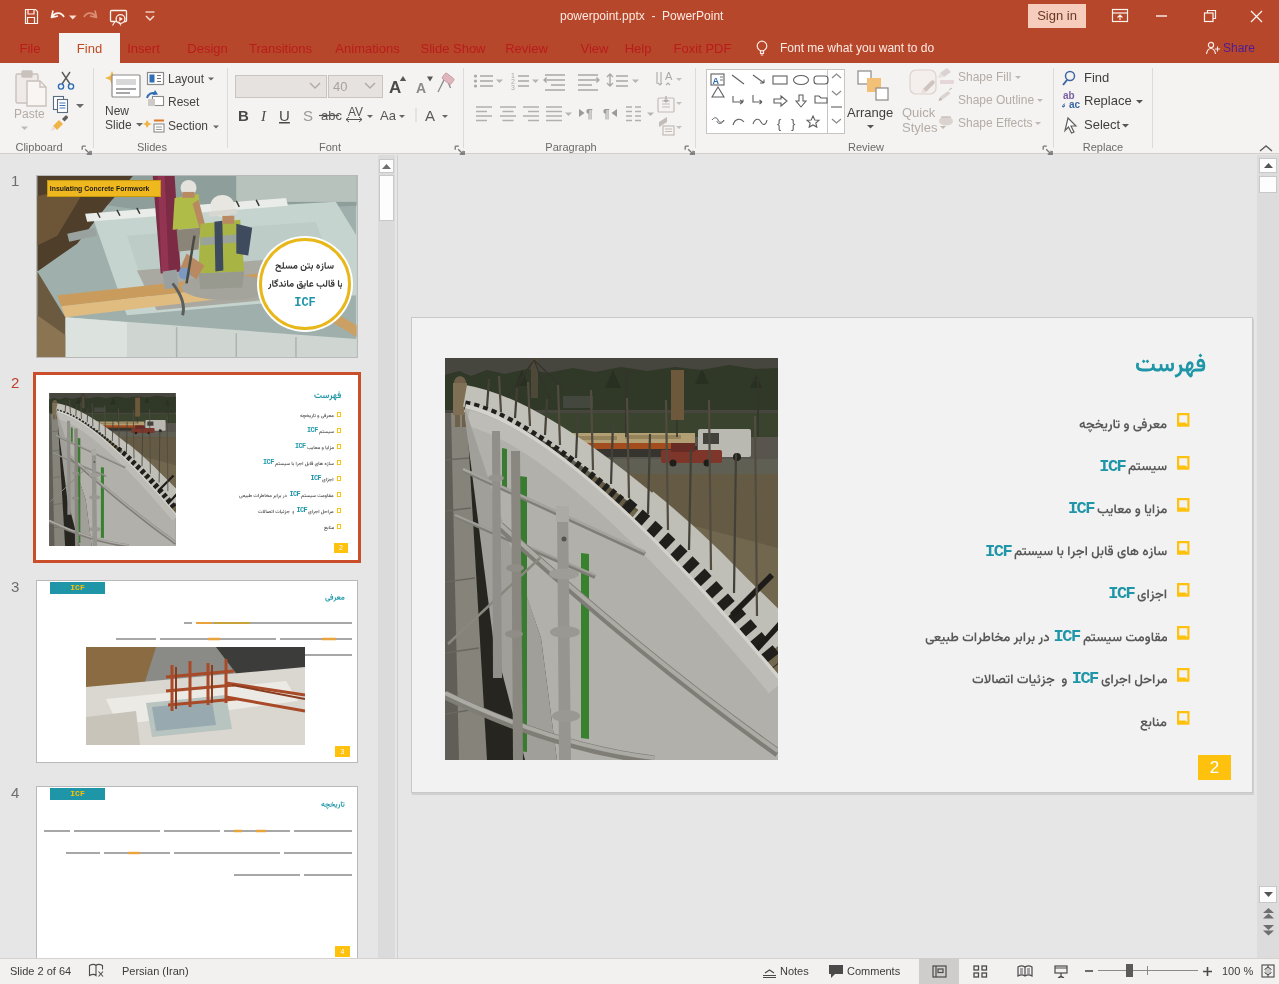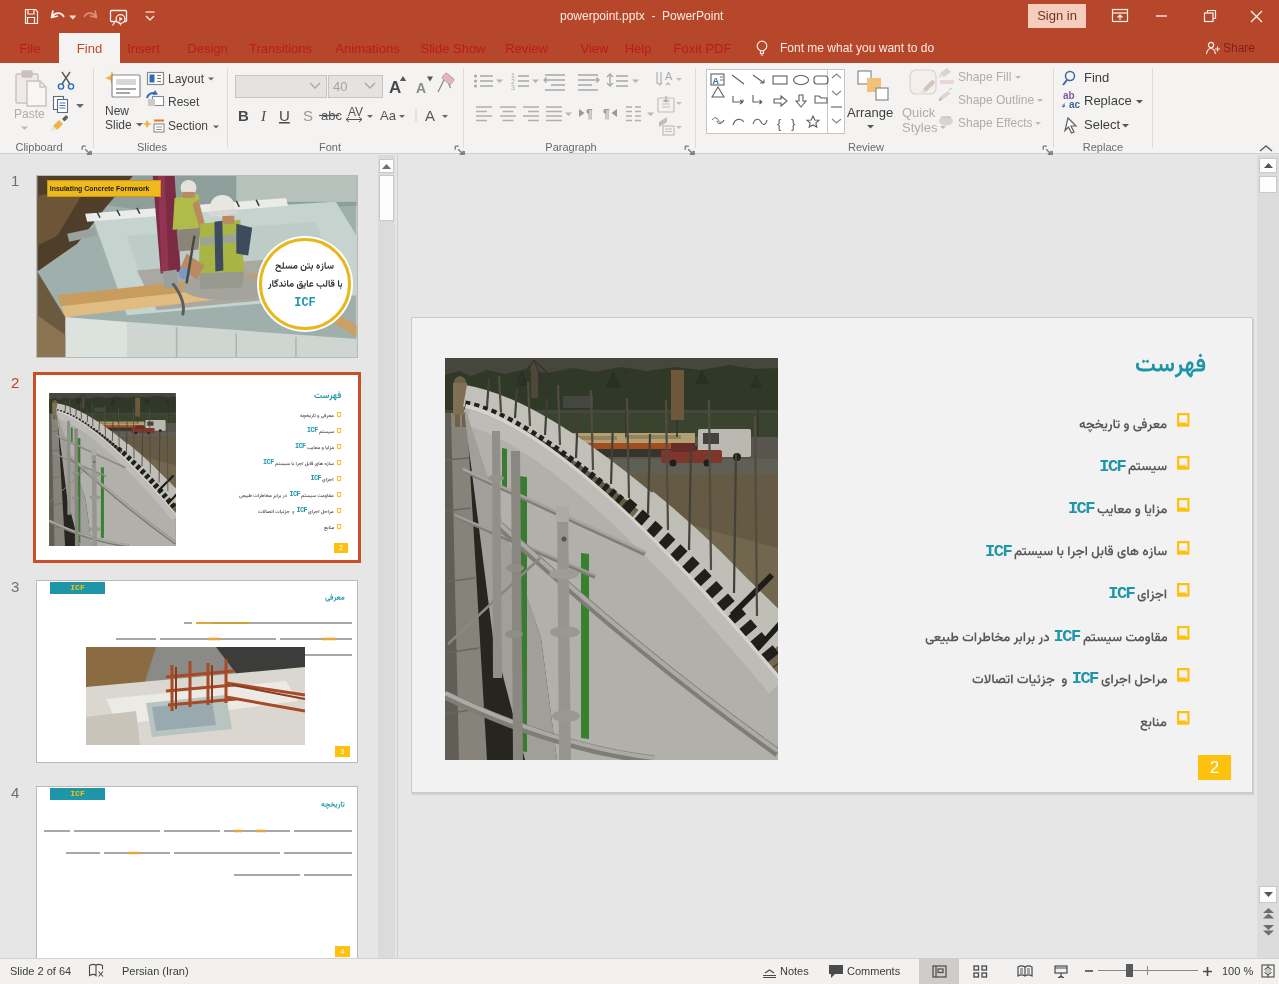--- a/index.html
+++ b/index.html
@@ -133,21 +133,21 @@
       </g>
     </svg>
     <div class="abs" style="left:780px;top:41px;font-size:12px;color:#fbeae3">Font me what you want to do</div>
     <svg class="abs" style="left:1205px;top:40px" width="16" height="16" viewBox="0 0 16 16">
 <g stroke="#fbeae3" fill="none" stroke-width="1.2">
         <circle cx="6" cy="5" r="2.6"></circle>
         <path d="M1.5 14c.5-3.5 2-5.5 4.5-5.5S10 10.5 10.5 14"></path>
         <path d="M12.5 6.5v5M10 9h5" stroke-width="1.1"></path>
       </g>
     </svg>
-    <div class="abs" style="left:1223px;top:41px;font-size:12px;color:#7f1d1d">Share</div>
+    <div class="abs" style="left:1223px;top:41px;font-size:12px;color:#4c1d95">Share</div>
     <div class="abs ribbon"></div>
     <svg class="abs" style="left:0;top:63px" width="100" height="90" viewBox="0 0 100 90">
 <g stroke="#c9c1bc" fill="#efeae7" stroke-width="1.4">
  <rect x="16" y="11" width="22" height="29" rx="1.5"></rect>
  <rect x="22" y="8" width="10" height="6" rx="1" fill="#c9c1bc"></rect>
  <path d="M27 18h13l6 6v19H27z" fill="#f9f5f3"></path>
  <path d="M40 18v6h6" fill="none"></path>
 </g>
 <g stroke="#4d5f78" fill="none" stroke-width="1.4">
  <path d="M62 9l8 12m0-12l-8 12" stroke="#5a5a5a"></path>

